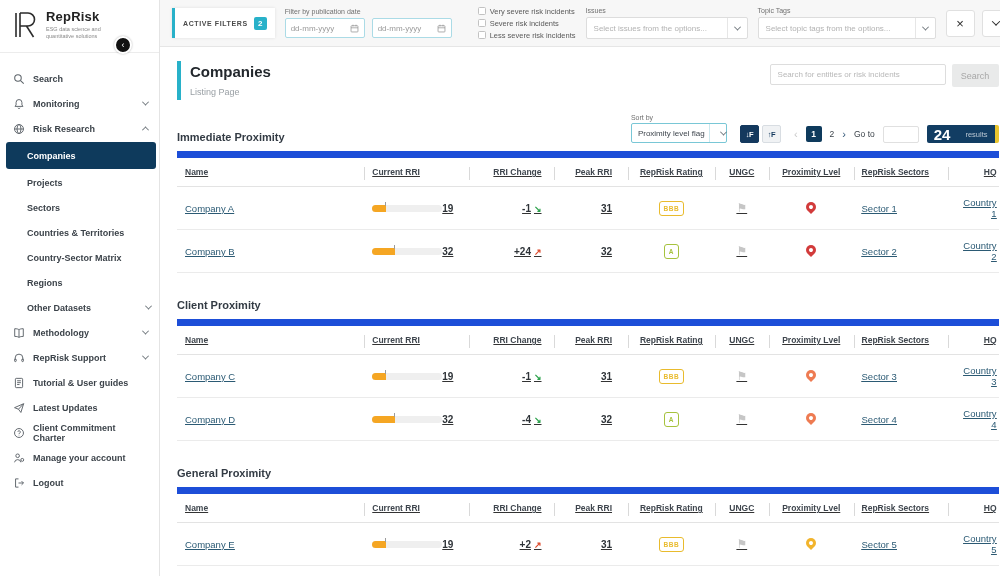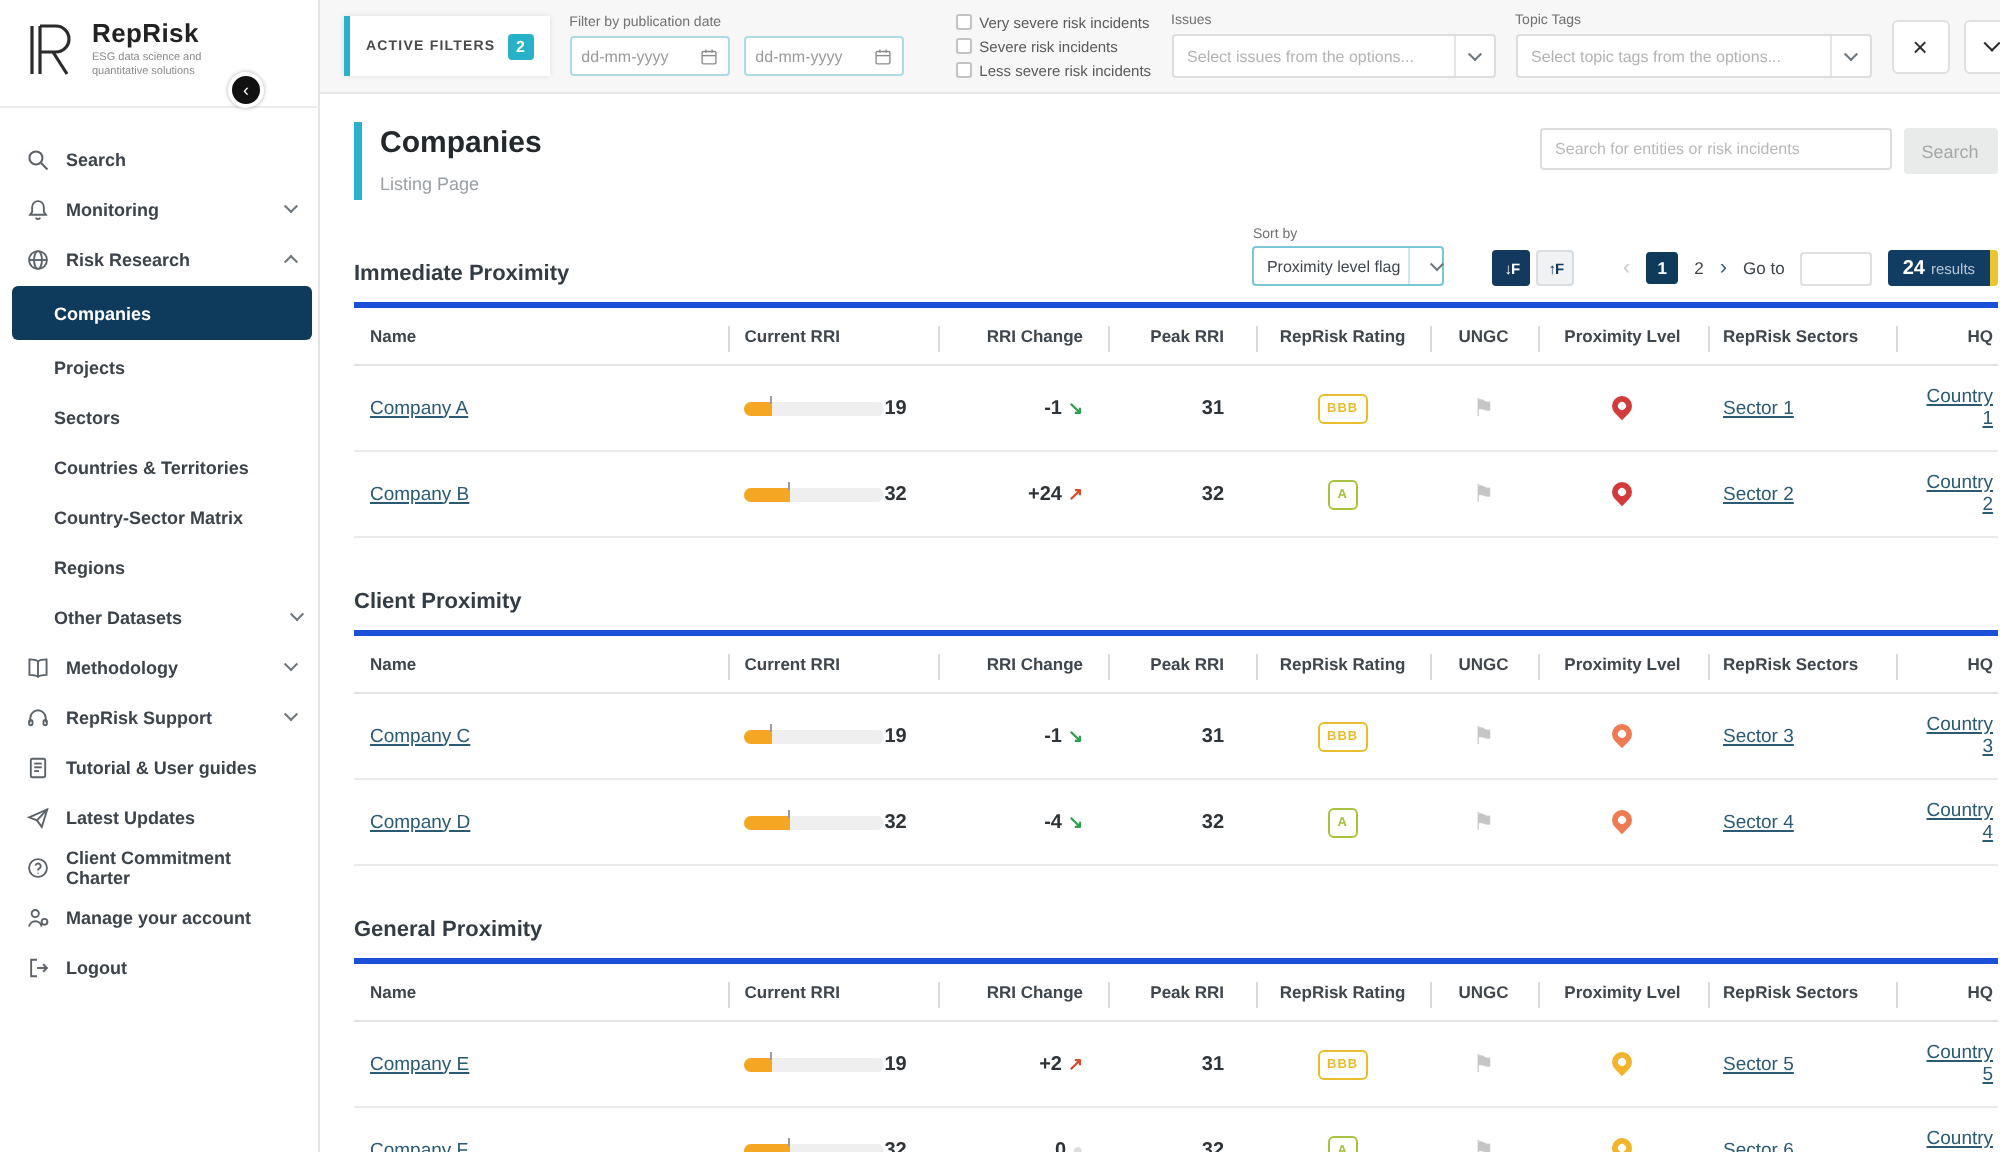--- a/index.html
+++ b/index.html
@@ -72,21 +72,21 @@
   .page-sub { font-size:9px; color:#9aa0a5; margin-top:7px; }
   .head-search { display:flex; gap:6px; margin-top:3px; }
   .search-input { width:176px; height:21px; border:1px solid #ddd; border-radius:2px;
     font-size:8px; padding:0 7px; color:#444; font-family:"Liberation Sans",sans-serif; }
   .search-input::placeholder { color:#b8b8b8; }
   .search-btn { width:47px; height:23px; background:#e9eaea; border:none; border-radius:2px;
     color:#a7a7a7; font-size:9px; cursor:pointer; font-family:"Liberation Sans",sans-serif; }
 
   .toolbar { display:flex; justify-content:space-between; align-items:flex-end; margin-top:14px; }
   .section-title { font-size:11px; font-weight:700; color:#333b44; }
-  .controls { display:flex; align-items:flex-end; gap:24px; }
+  .controls { display:flex; align-items:flex-end; gap:13px; }
   .sort-group { display:flex; flex-direction:column; gap:2px; }
   .sort-select { width:96px; height:20px; border:1px solid #79c7d6; border-radius:2px; background:#fff;
     display:flex; align-items:center; justify-content:space-between; font-size:8px; color:#3f464e;
     padding-left:6px; cursor:pointer; }
   .sort-select .chevzone { border-left:1px solid #cde9ef; width:17px; align-self:stretch;
     display:flex; align-items:center; justify-content:center; }
   .sort-btns { display:flex; gap:3px; }
   .sort-btn { width:19px; height:18px; border-radius:2px; font-size:7.5px; font-weight:700;
     display:flex; align-items:center; justify-content:center; cursor:pointer; letter-spacing:-.5px; }
   .sort-btn.on { background:#14395e; color:#fff; border:1px solid #14395e; }
@@ -95,26 +95,26 @@
   .pager { display:flex; align-items:center; gap:8px; }
   .pg-prev { color:#c9c9c9; font-size:11px; cursor:pointer; }
   .pg-next { color:#35597a; font-size:11px; cursor:pointer; }
   .pg-num { font-size:8.5px; color:#3c434a; cursor:pointer; }
   .pg-num.active { width:16px; height:16px; background:#0e3a5c; color:#fff; border-radius:2px;
     display:flex; align-items:center; justify-content:center; font-weight:700; }
   .goto-label { font-size:8.5px; color:#3c434a; }
   .goto-input { width:36px; height:17px; border:1px solid #e0e0e0; border-radius:2px; background:#fff; }
   .results-badge { background:#123d63; border-right:4px solid #e9c52f; border-radius:2px;
     height:18px; display:flex; align-items:center; gap:3px; padding:0 7px; cursor:default; }
-  .results-num { color:#fff; font-weight:700; font-size:10px; }
-  .results-text { color:#b9c6d2; font-size:7.5px; }
+  .results-num { color:#fff; font-weight:700; font-size:15px; }
+  .results-text { color:#b9c6d2; font-size:7.5px;margin-left:12px; }
 
   
   .sec-title2 { margin-top:26px; }
-  table { width:100%; border-collapse:collapse; table-layout:fixed; margin-top:8px; border-top:3px solid #1d4ed8; }
+  table { width:100%; border-collapse:collapse; table-layout:fixed; margin-top:8px; border-top:7px solid #1d4ed8;text-decoration:underline; }
   table.last { border-bottom:3px solid #2fb3cc; }
   th { font-size:8.5px; color:#3f464e; font-weight:700; padding:9px 8px;
     border-bottom:1px solid #e3e3e3; position:relative; white-space:nowrap; }
   th + th::before { content:''; position:absolute; left:0; top:9px; width:1px; height:13px; background:#d9d9d9; }
   td { font-size:9.5px; padding:10px 8px; border-bottom:1px solid #ebebeb; height:33px; }
   table.last tr:last-child td { border-bottom:none; }
   .c-name  { width:186px; text-align:left; }
   .c-rri   { width:104px; text-align:left; }
   .c-chg   { width:84px;  text-align:right; padding-right:12px; }
   .c-peak  { width:74px;  text-align:right; padding-right:16px; }

